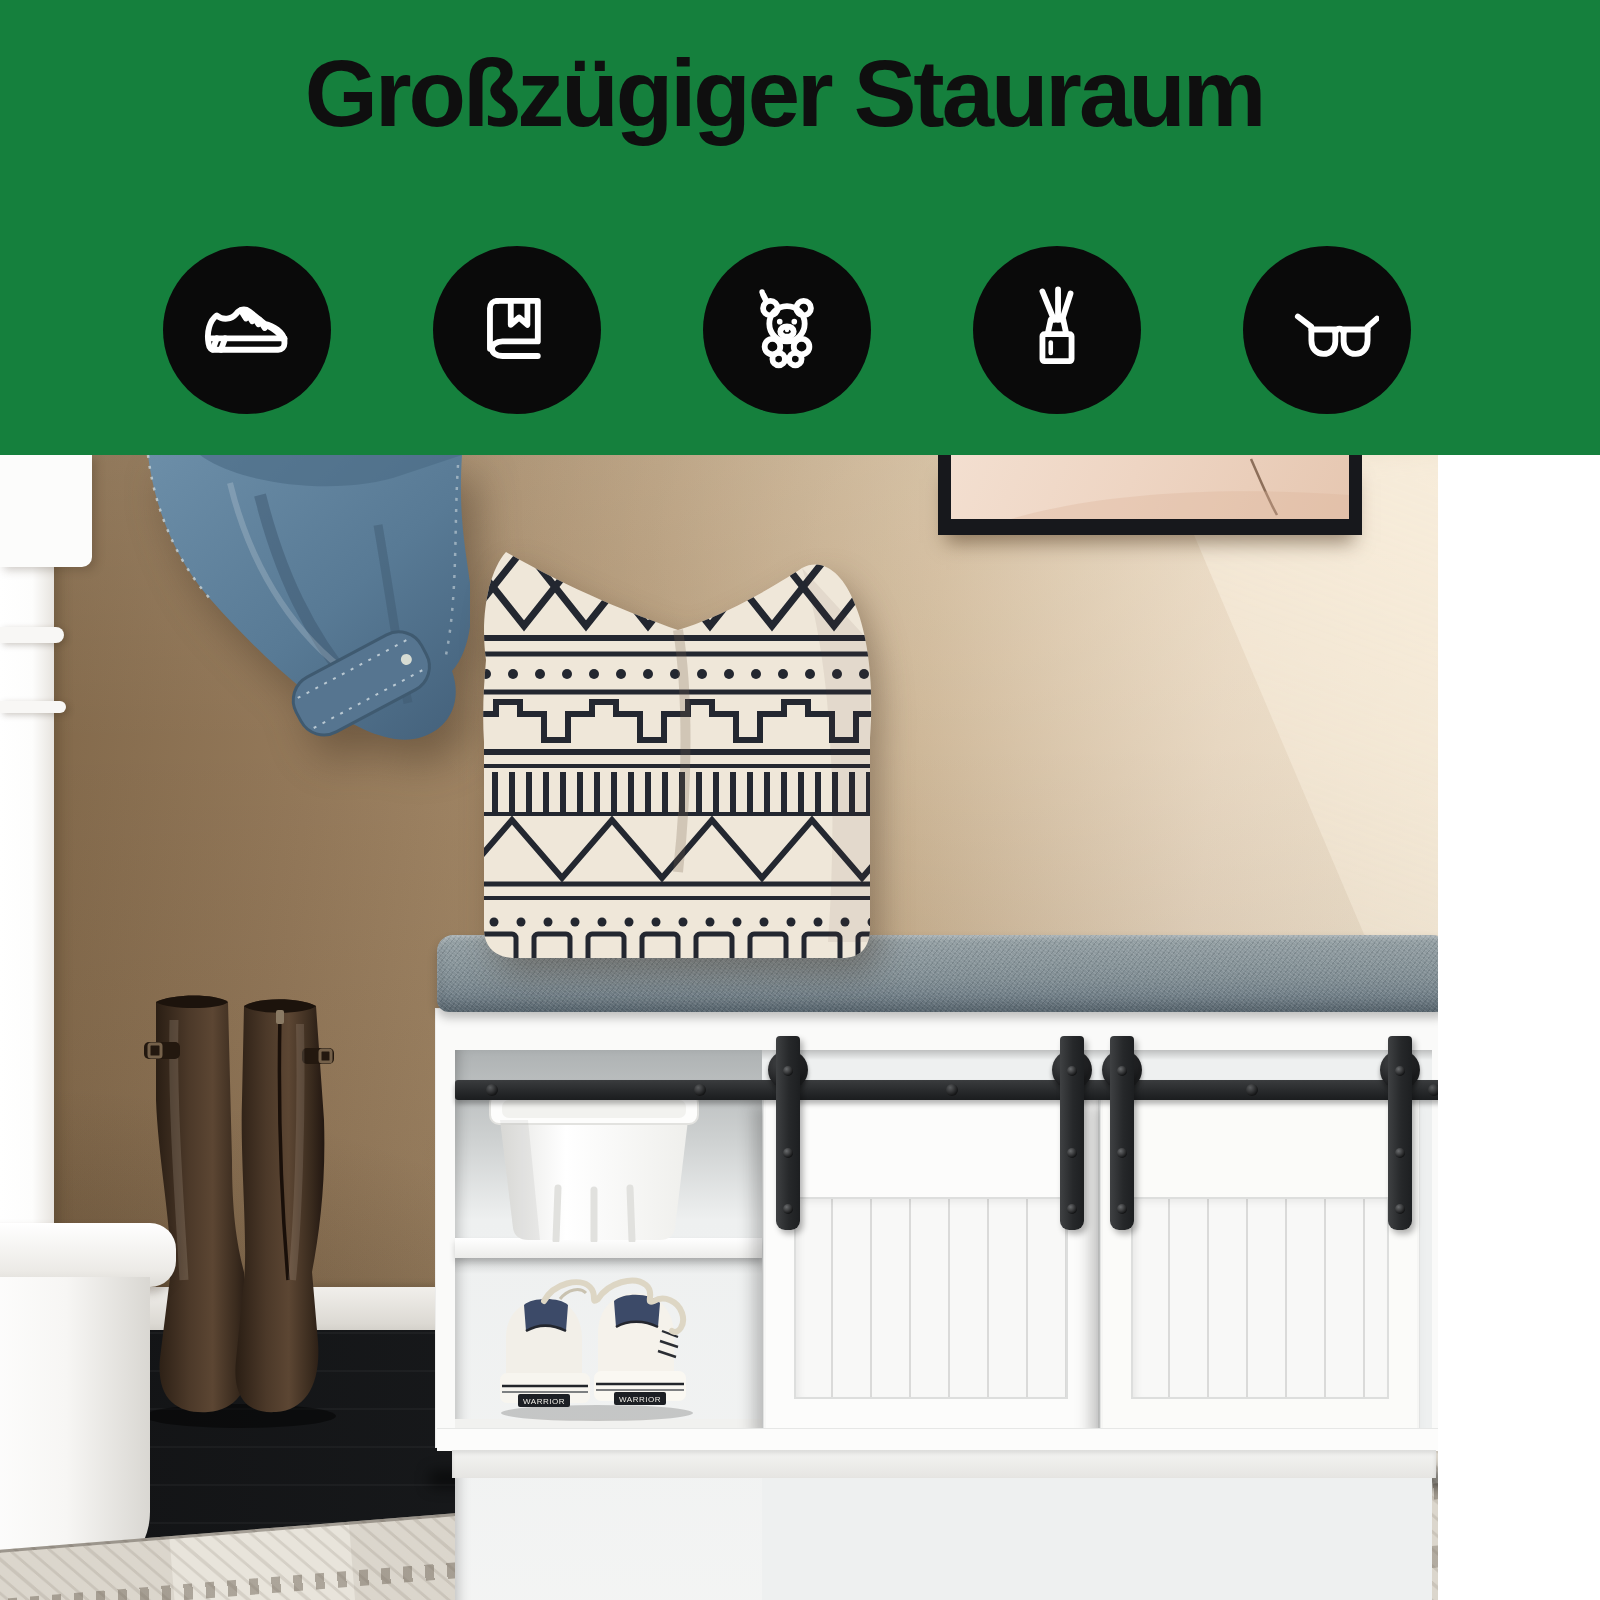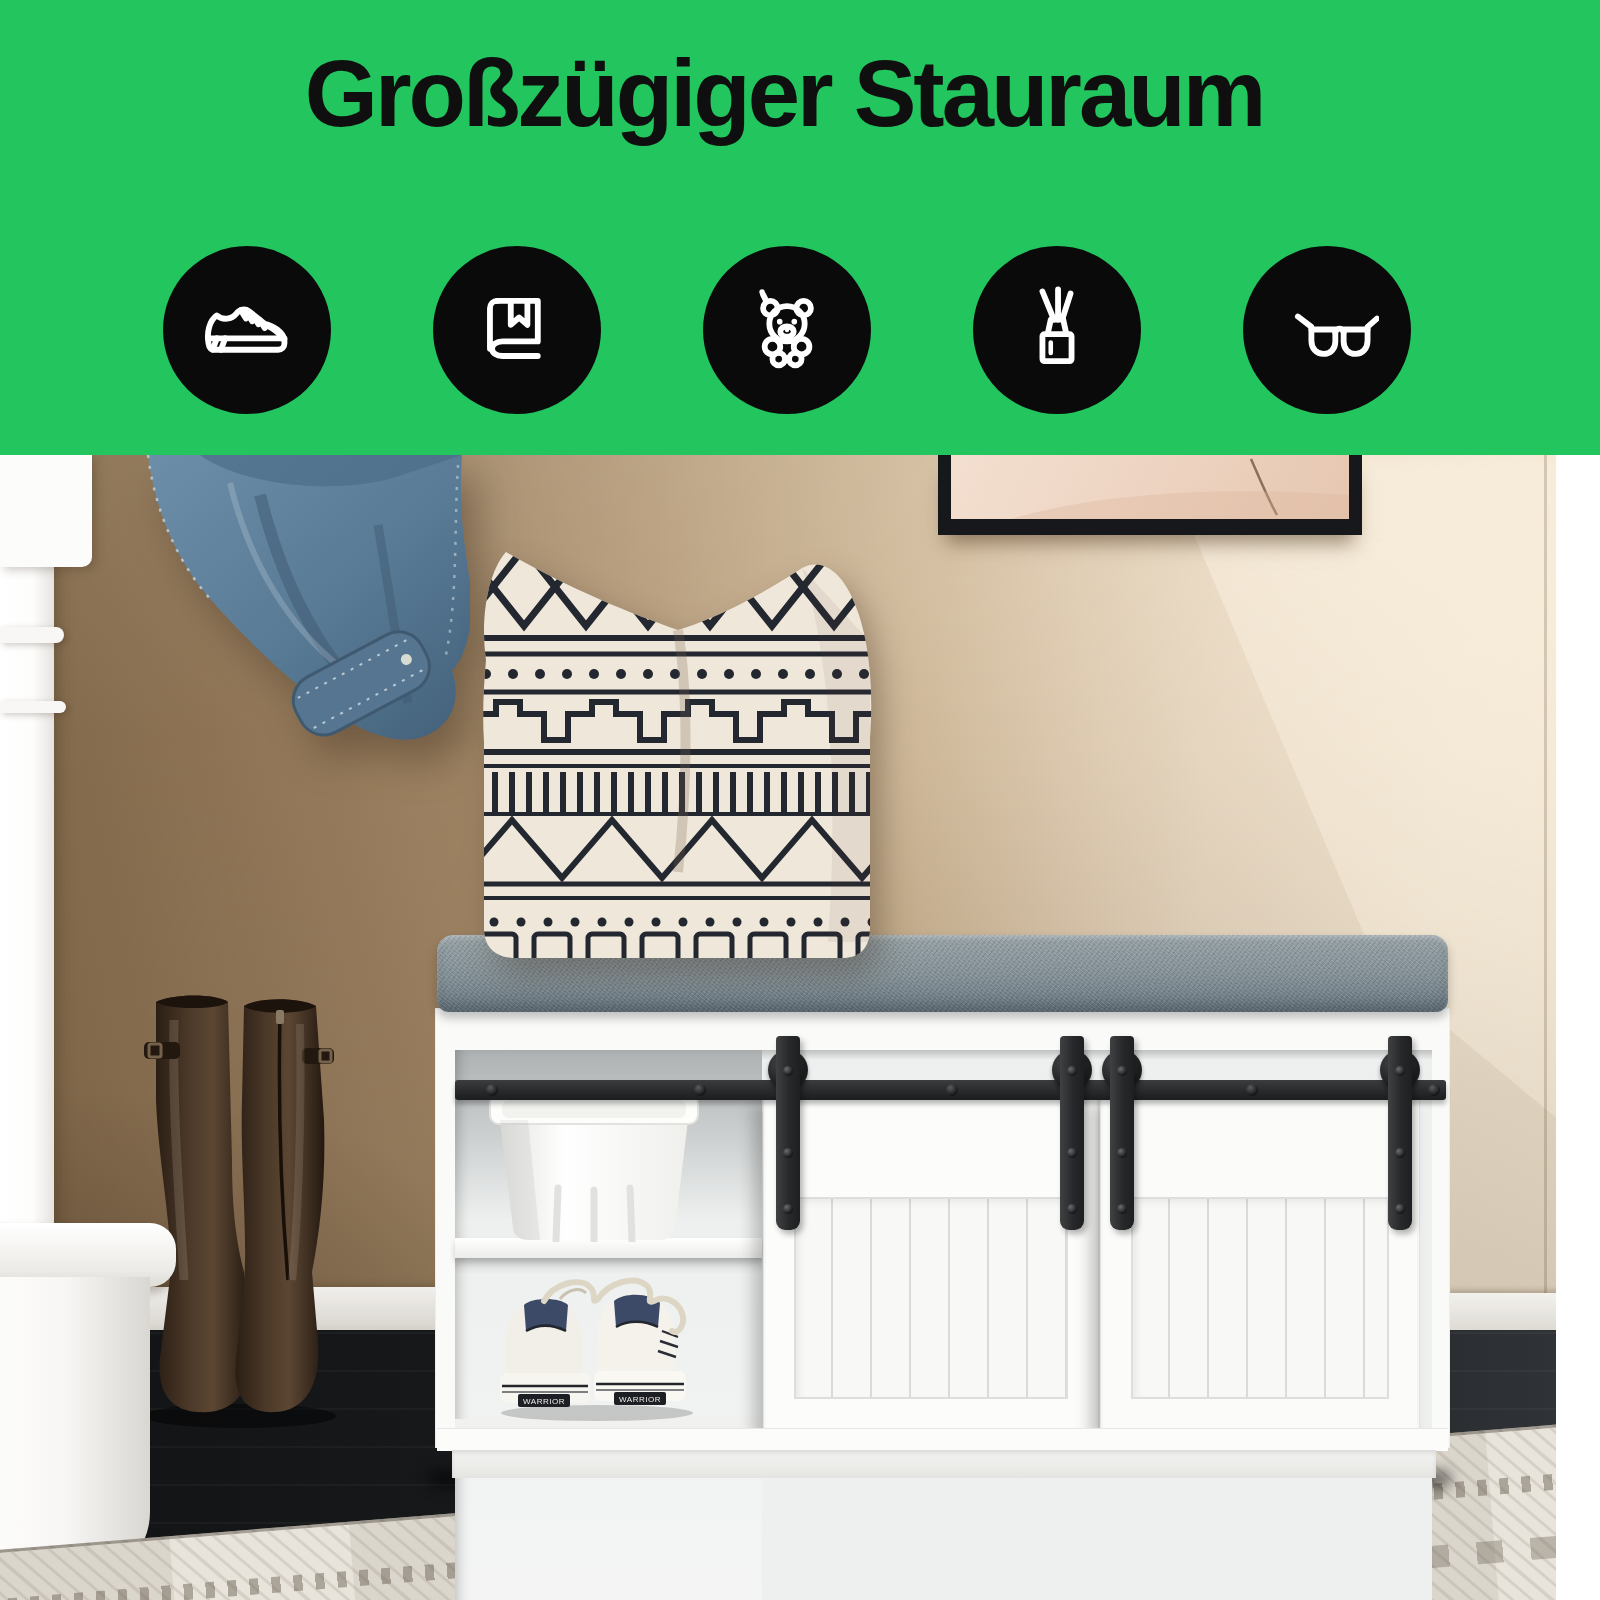--- a/index.html
+++ b/index.html
@@ -1,21 +1,21 @@
 <!DOCTYPE html>
 <html><head>
 <meta charset="utf-8">
 <style>
   html,body{margin:0;padding:0;background:#fff;}
   .canvas{
     position:relative;width:1600px;height:1600px;background:#fff;
     font-family:"Liberation Sans", sans-serif;overflow:hidden;
   }
   
-  .hdr{position:absolute;top:0;left:0;width:1600px;height:455px;background:#22c55e;}
+  .hdr{position:absolute;top:0;left:0;width:1600px;height:455px;background:#15803d;}
   .title{
     position:absolute;top:42px;left:-16px;width:1600px;text-align:center;
     font-size:94px;font-weight:bold;color:#0f0f0f;letter-spacing:-3px;line-height:1.1;
   }
   .subtitle{
     position:absolute;top:163px;left:0;width:1600px;text-align:center;
     font-size:46px;font-weight:400;color:#101010;letter-spacing:-1px;
   }
   .icons-row{
     position:absolute;top:246px;left:163px;display:flex;gap:102px;
@@ -23,21 +23,21 @@
   .icon-circle{
     width:168px;height:168px;border-radius:50%;background:#0a0a0a;
     display:flex;align-items:center;justify-content:center;
   }
   .icon-circle svg{width:104px;height:104px;}
   .icon-circle path,.icon-circle circle,.icon-circle rect,.icon-circle ellipse{
     fill:none;stroke:#fff;stroke-width:5.6;stroke-linecap:round;stroke-linejoin:round;
   }
   .icon-circle .fillw{fill:#fff;stroke:none;}
   
-  .photo{position:absolute;top:455px;left:0;width:1556px;height:1145px;overflow:hidden;}
+  .photo{position:absolute;top:455px;left:0;width:1420px;height:1145px;overflow:hidden;padding-left:18px;}
   .abs{position:absolute;}
   
   .wall{left:0;top:0;width:1600px;height:1145px;
     background:linear-gradient(97deg,#7e6547 0%, #94795a 20%, #a98e6c 38%, #c2a987 55%, #ddcbb4 72%, #e9dcc7 86%, #eee1cd 100%);}
   .wall-glow{left:0;top:0;width:1600px;height:1145px;
     background:
       radial-gradient(120% 95% at 88% 6%, rgba(255,243,224,0.50), rgba(255,243,224,0) 55%),
       radial-gradient(85% 75% at 0% 100%, rgba(28,18,6,0.42), rgba(28,18,6,0) 60%),
       linear-gradient(180deg, rgba(255,240,220,0.10), rgba(0,0,0,0) 25%, rgba(25,15,5,0.16) 96%);}
   .wall-light{left:1100px;top:0;width:500px;height:760px;

